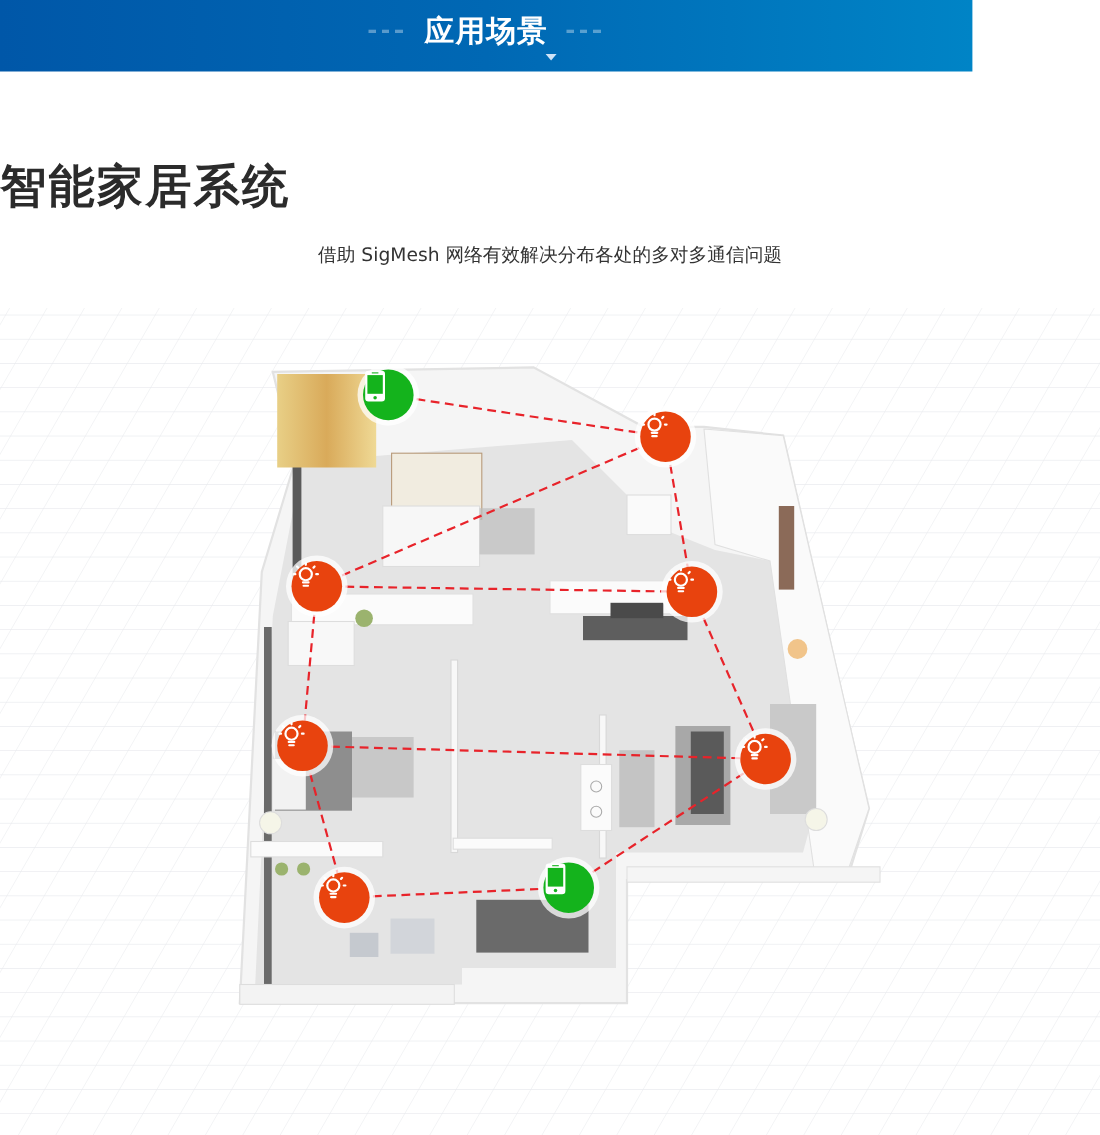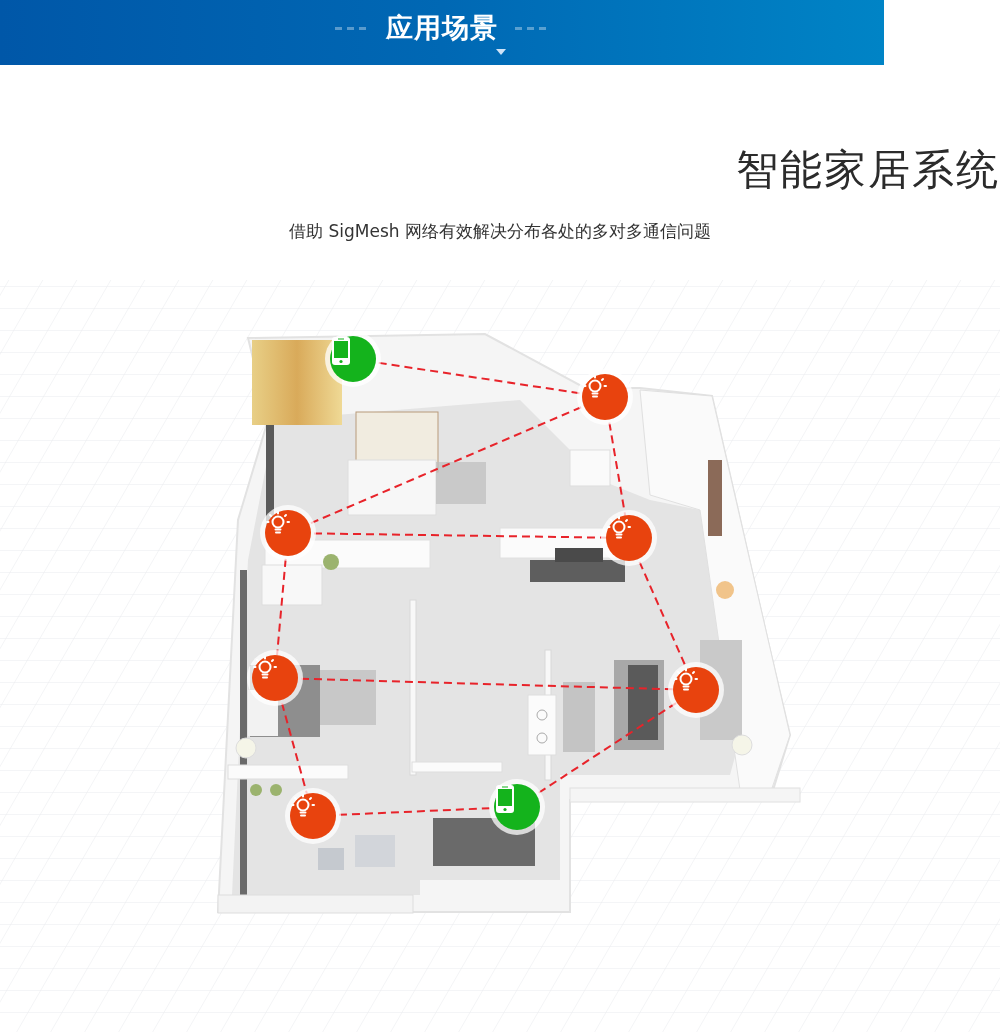--- a/index.html
+++ b/index.html
@@ -2,21 +2,21 @@
 <html><head>
 <meta charset="utf-8">
 <style>
   html,body{margin:0;padding:0;background:#fff;}
   body{width:1000px;height:1032px;position:relative;overflow:hidden;font-family:"DejaVu Sans","Liberation Sans",sans-serif;}
   .header{position:absolute;left:0;top:0;width:884px;height:65px;background:linear-gradient(90deg,#0057a8 0%,#0068b4 50%,#0084c6 100%);}
   .header-inner{position:absolute;left:0;right:0;top:10px;text-align:center;}
   .header-title{display:inline-block;color:#fff;font-size:27px;font-weight:bold;letter-spacing:1px;vertical-align:middle;padding:0 12px;}
   .dashes{display:inline-block;vertical-align:middle;width:34px;height:3px;background:repeating-linear-gradient(90deg,rgba(255,255,255,0.35) 0 7px,transparent 7px 12px);}
   .caret{position:absolute;left:496px;top:49px;width:0;height:0;border-left:5px solid transparent;border-right:5px solid transparent;border-top:6px solid #cfe3f7;}
-  .title{position:absolute;left:0;right:0;top:142px;text-align:right;font-size:42px;font-weight:normal;color:#2b2b2b;letter-spacing:2px;padding-left:24px;}
+  .title{position:absolute;left:0;right:0;top:142px;text-align:left;font-size:42px;font-weight:bold;color:#2b2b2b;letter-spacing:2px;}
   .subtitle{position:absolute;left:0;right:0;top:220px;text-align:center;font-size:17px;color:#333;}
   .scene{position:absolute;left:0;top:280px;width:1000px;height:752px;}
   .scene svg{position:absolute;left:0;top:0;}
   .node{position:absolute;width:46px;height:46px;margin:-23px 0 0 -23px;border-radius:50%;box-shadow:0 0 0 5px rgba(255,255,255,0.75);display:flex;align-items:center;justify-content:center;}
   .node.bulb{background:#e8430e;}
   .node.phone{background:#14b31c;}
 </style>
 </head>
 <body>
 

